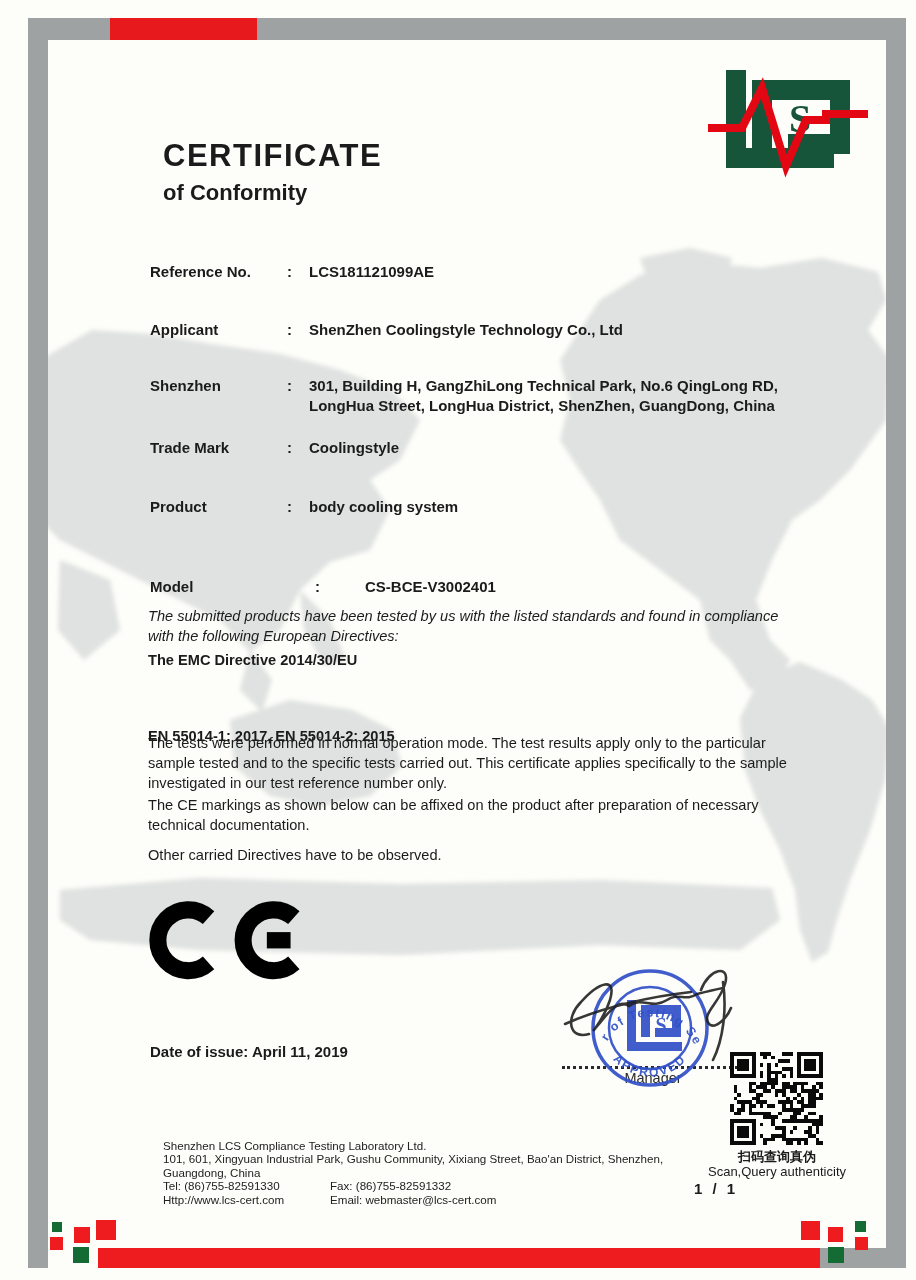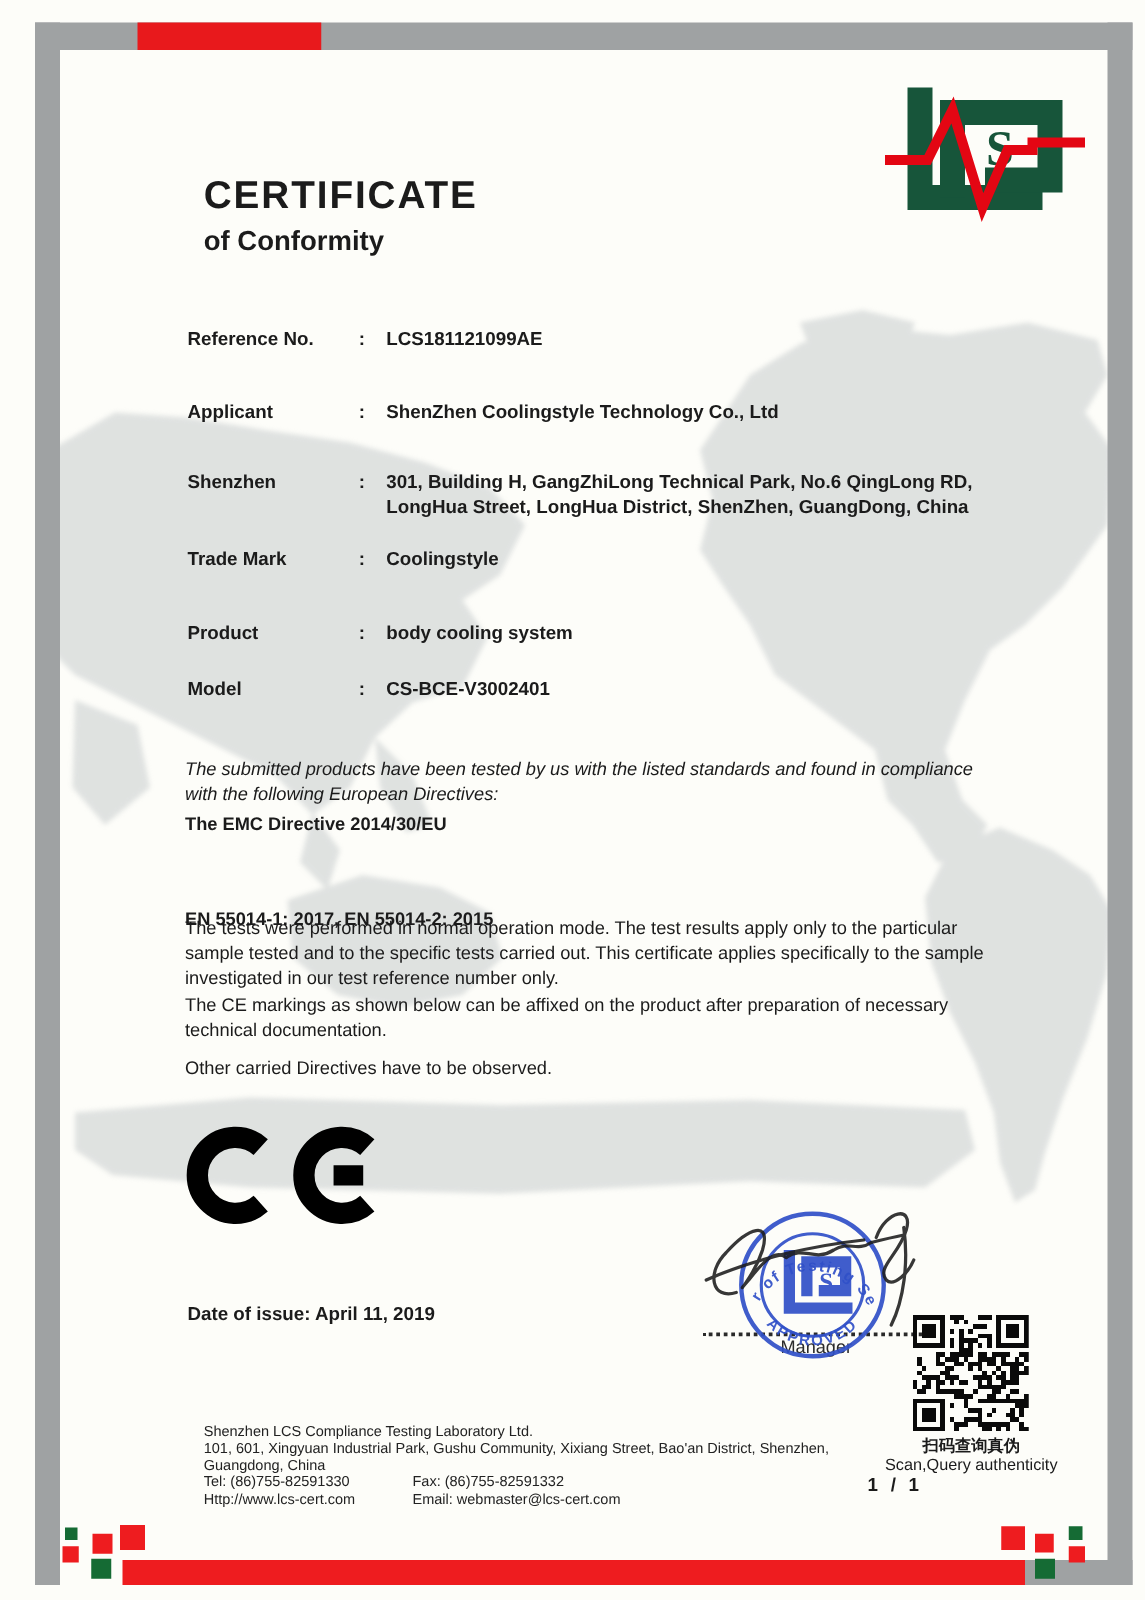--- a/index.html
+++ b/index.html
@@ -121,21 +121,21 @@
   <div class="row" style="top:438px;">
     <span class="lbl">Trade Mark</span>
     <span class="colon">:</span>
     <span class="val">Coolingstyle</span>
   </div>
   <div class="row" style="top:497px;">
     <span class="lbl">Product</span>
     <span class="colon">:</span>
     <span class="val">body cooling system</span>
   </div>
-  <div class="row" style="top:542px;">
+  <div class="row" style="top:577px;gap:28px;">
     <span class="lbl">Model</span>
     <span class="colon">:</span>
     <span class="val">CS-BCE-V3002401</span>
   </div>
 
   <div class="para" style="top:606px;font-style:italic;">The submitted products have been tested by us with the listed standards and found in compliance with the following European Directives:</div>
   <div class="para bold" style="top:650px;">The EMC Directive 2014/30/EU</div>
   <div class="para bold" style="top:682px;margin-top:44px;">EN 55014-1: 2017, EN 55014-2: 2015</div>
   <div class="para" style="top:733px;">The tests were performed in normal operation mode. The test results apply only to the particular sample tested and to the specific tests carried out. This certificate applies specifically to the sample investigated in our test reference number only.</div>
   <div class="para" style="top:795px;">The CE markings as shown below can be affixed on the product after preparation of necessary technical documentation.</div>

